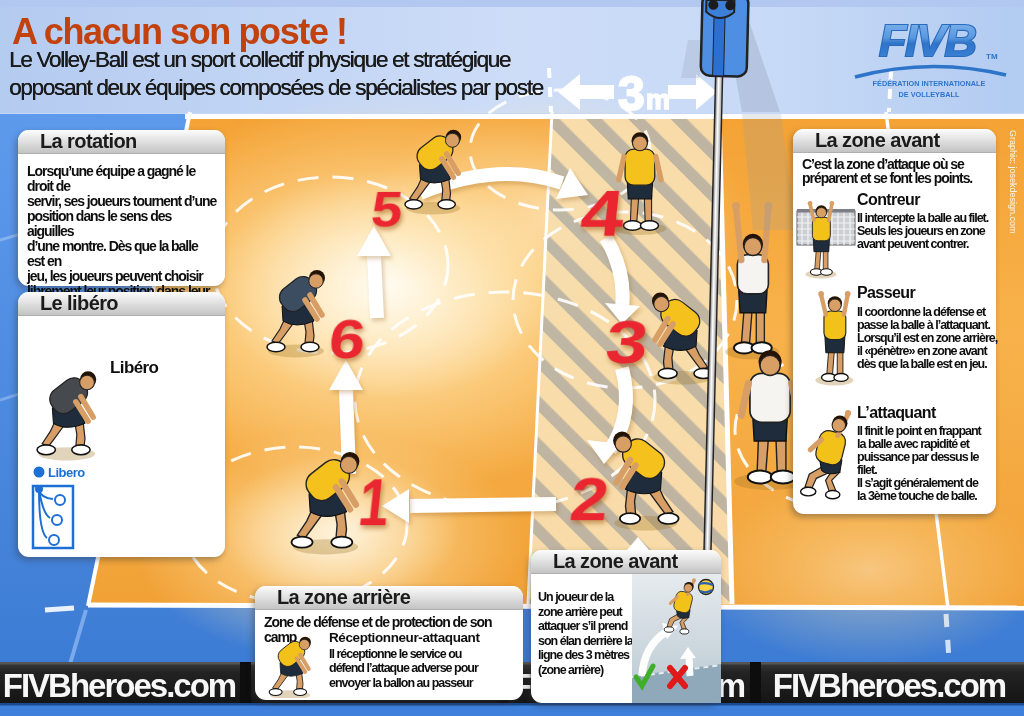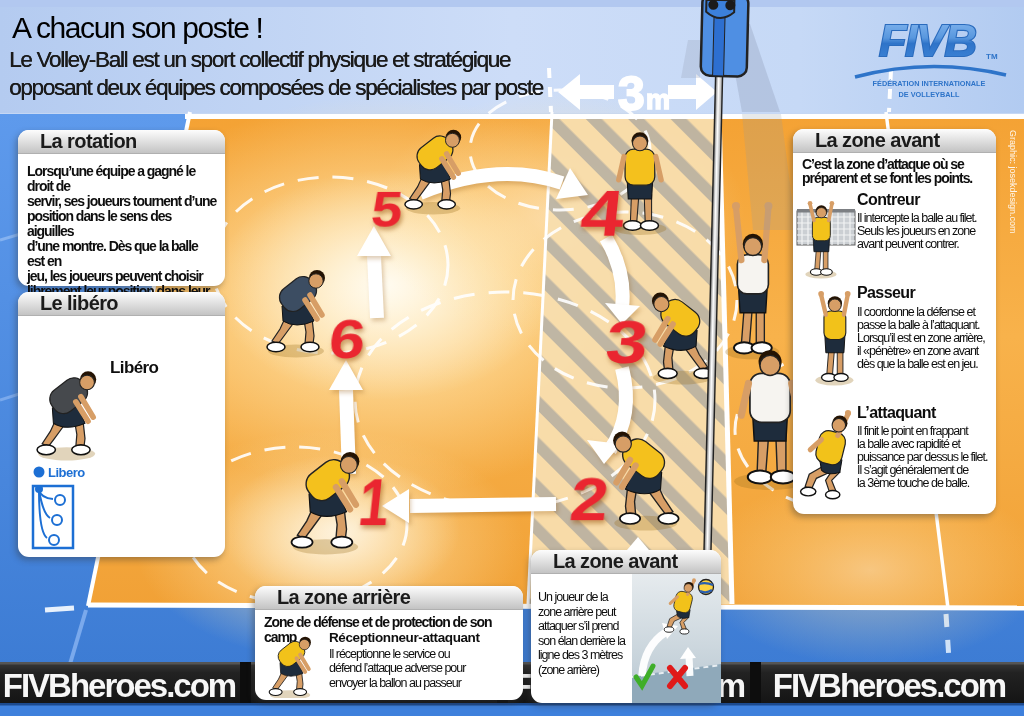--- a/index.html
+++ b/index.html
@@ -1,22 +1,22 @@
 <!DOCTYPE html>
 <html><head><meta charset="utf-8">
 <style>
 html,body{margin:0;padding:0}
 #page{position:relative;width:1024px;height:716px;overflow:hidden;font-family:"Liberation Sans",sans-serif;background:#c5d7f4}
 #art{position:absolute;left:0;top:0}
 .box{position:absolute;background:#fff;border-radius:11px;box-shadow:-2px 3px 6px rgba(50,50,50,.4)}
 .hd{background:linear-gradient(#fdfdfd,#c3c3c3);padding:0 0 0 22px;font-weight:700;color:#1b1b1b;font-size:20px;line-height:23px;height:23px;letter-spacing:-0.6px;border-bottom:1px solid #b0b0b0;border-radius:11px 11px 0 0}
 .bd{padding:6px 8px 0 9px;font-size:14px;font-weight:700;line-height:14.4px;color:#0e0e0e;letter-spacing:-1.05px}
 .sh{font-size:16px;font-weight:700;letter-spacing:-0.6px;color:#0e0e0e;position:absolute}
-.sb{position:absolute;font-size:12.5px;font-weight:400;color:#0e0e0e;letter-spacing:-1.0px;line-height:13.1px}
-.t1{position:absolute;left:12px;top:11px;font-size:30px;font-weight:400;color:#000000;letter-spacing:-1.4px}
+.sb{position:absolute;font-size:12.5px;font-weight:700;color:#0e0e0e;letter-spacing:-1.0px;line-height:13.1px}
+.t1{position:absolute;left:12px;top:11px;font-size:36px;font-weight:700;color:#c2410c;letter-spacing:-1.4px}
 .t2{position:absolute;left:9px;top:46px;font-size:22.5px;color:#1b1b1b;letter-spacing:-1.3px;line-height:28px;text-shadow:.4px 0 0 #1b1b1b}
 </style></head>
 <body>
 <div id="page">
 <svg id="art" width="1024" height="716" viewBox="0 0 1024 716">
 <defs>
 <linearGradient id="hdr" x1="0" y1="0" x2="1" y2="0">
  <stop offset="0" stop-color="#b4cbf0"></stop>
           <stop offset="0.5" stop-color="#cdddf8"></stop>
  <stop offset="0.78" stop-color="#c6d9f6"></stop>

